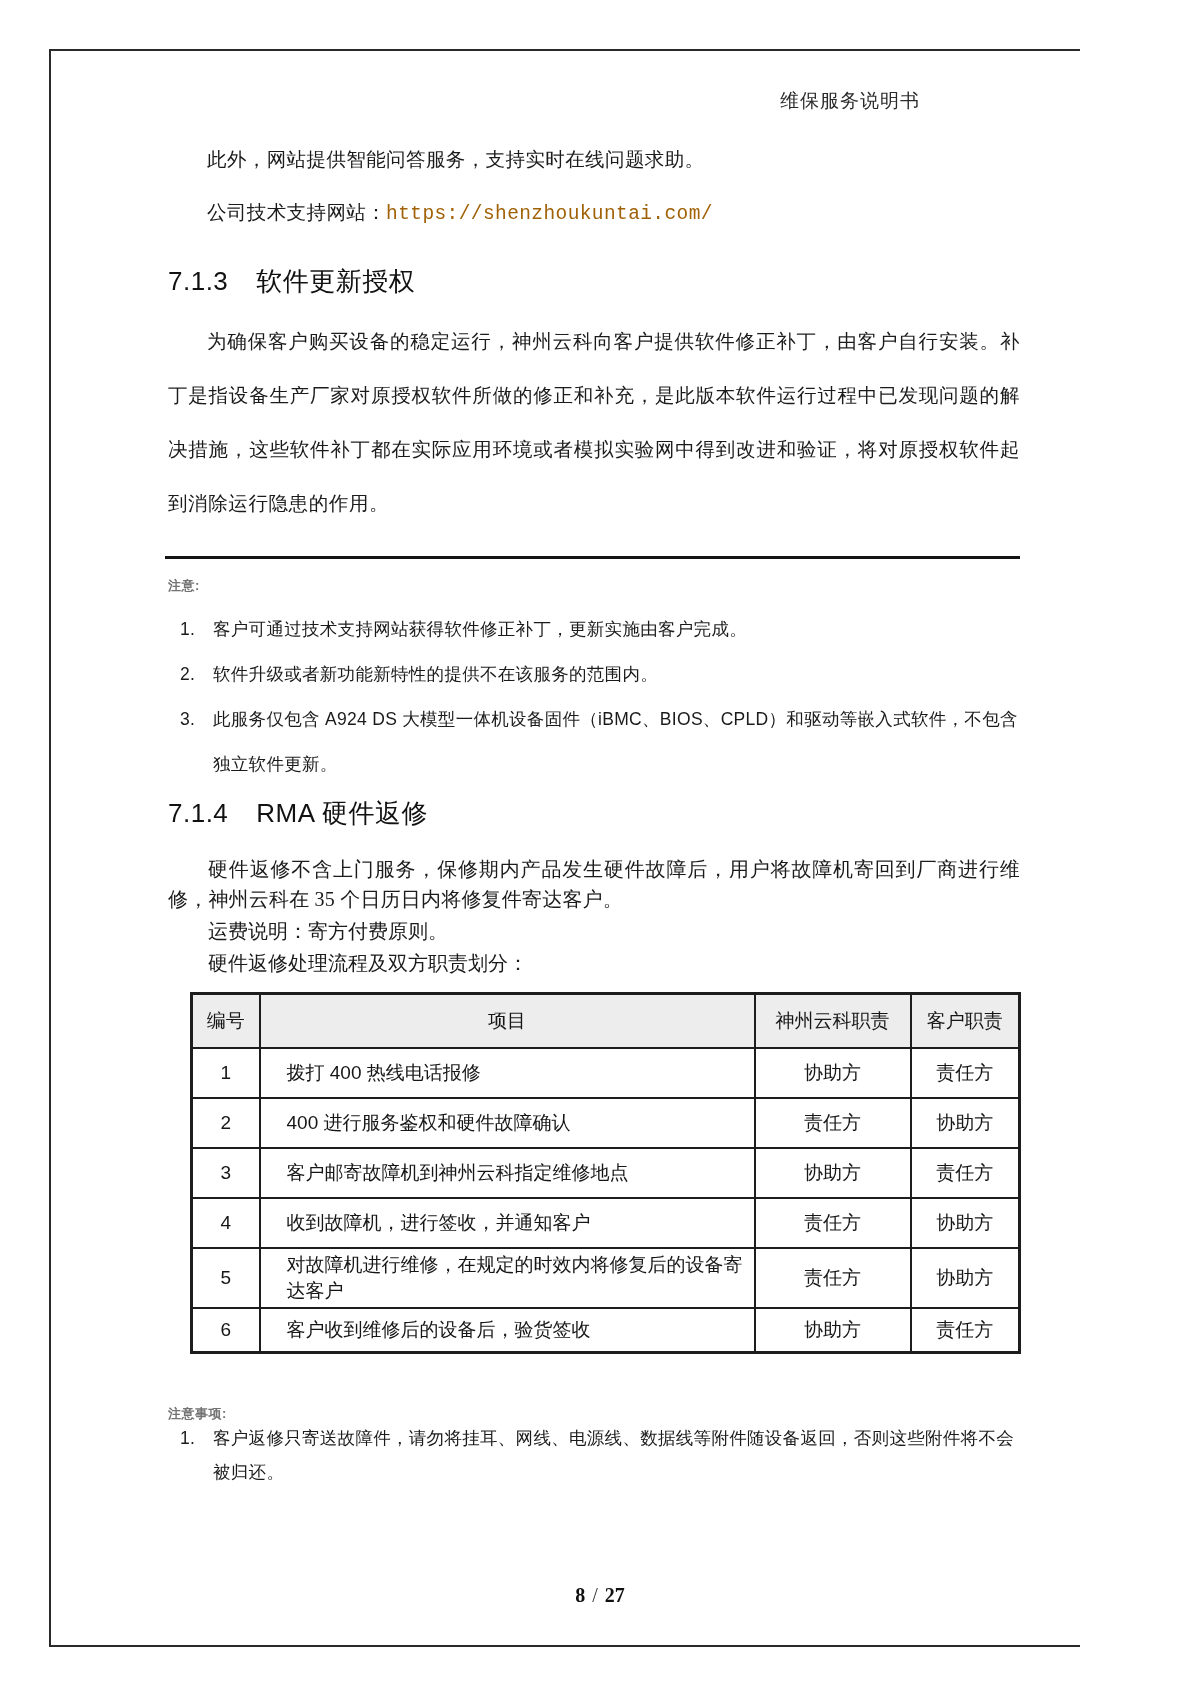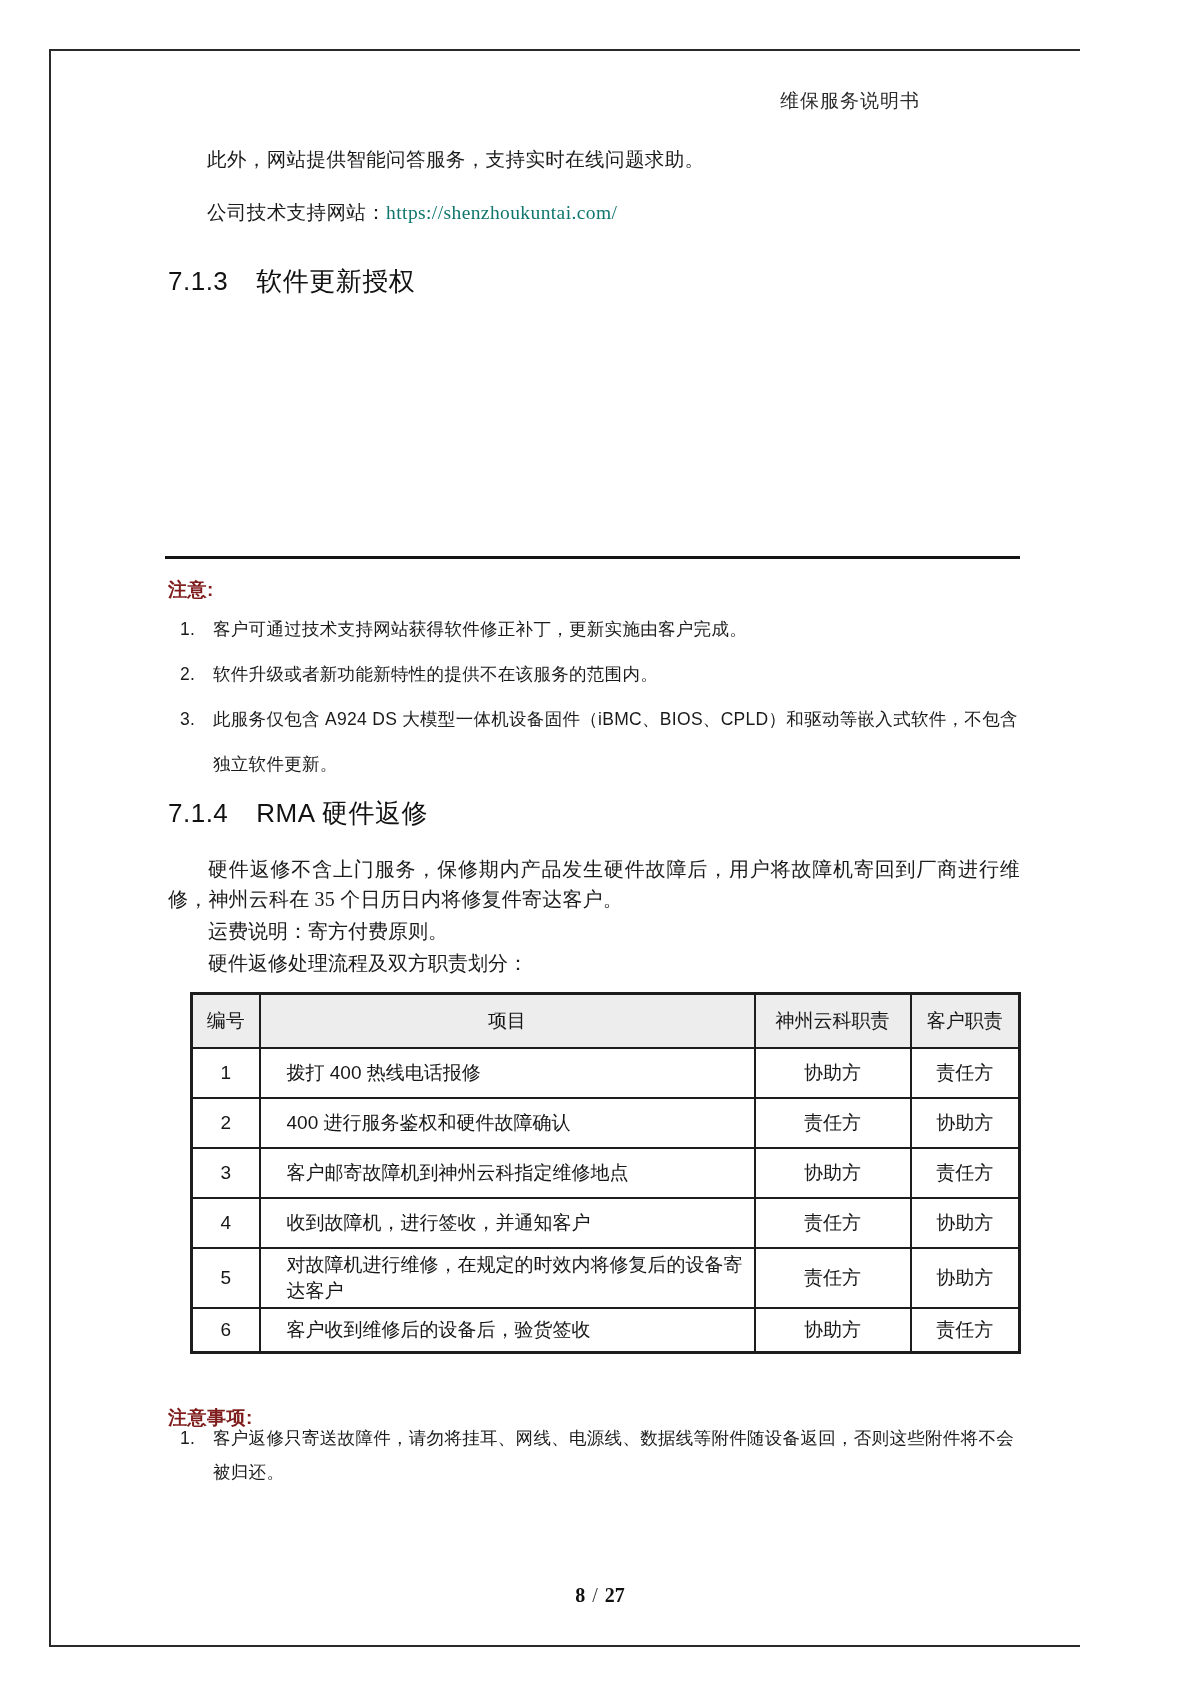--- a/index.html
+++ b/index.html
@@ -8,38 +8,38 @@
     font-family:"Liberation Sans",sans-serif;color:#1b1b1b;overflow:hidden;
   }
   .border-box{
     position:absolute;left:49px;top:49px;width:1100px;height:1598px;
     border:2px solid #2a2a2a;background:#ffffff;box-sizing:border-box;
   }
   .doc-header{
     position:absolute;top:88px;right:160px;
     font-family:"Liberation Serif",serif;font-size:19px;color:#2b2b2b;letter-spacing:1px;
   }
-  .sans{font-family:Liberation Serif, serif;}
+  .sans{font-family:Liberation Mono, monospace;}
   .para{position:absolute;left:168px;width:852px;margin:0;}
   .p1{top:146px;font-size:19.5px;text-indent:2em;letter-spacing:0.4px;}
   .p2{top:199px;font-size:19.5px;text-indent:2em;letter-spacing:0.4px;}
   .heading{
     position:absolute;left:168px;margin:0;font-size:26px;font-weight:400;color:#111;
     font-family:"Liberation Sans",sans-serif;letter-spacing:0.5px;
   }
   .h713{top:264px;}
   .h714{top:796px;}
   .heading .h-num{margin-right:28px;}
   .body713{
     position:absolute;left:168px;top:316px;width:852px;margin:0;
     font-size:19.5px;line-height:54px;text-align:justify;text-indent:2em;letter-spacing:0.6px;
   }
   .rule{position:absolute;left:165px;top:556px;width:855px;height:3px;background:#141414;}
   .note-label{
-    position:absolute;left:168px;font-size:19px;font-weight:700;color:#7f1d1d;letter-spacing:0.5px;
+    position:absolute;left:168px;font-size:13px;font-weight:700;color:#737373;letter-spacing:0.5px;
   }
   .nl713{top:577px;}
   .nl714{top:1390px;margin-top:15px;}
   .note-list{position:absolute;left:168px;top:607px;width:852px;}
   .note-item{display:flex;font-size:17.5px;line-height:45px;letter-spacing:0.3px;}
   .note-item .num{flex:0 0 45px;padding-left:12px;box-sizing:border-box;}
   .note-item .txt{flex:1;}
   .notice-item{position:absolute;left:168px;top:1421px;width:852px;display:flex;
     font-size:17.5px;line-height:34px;letter-spacing:0.3px;}
   .notice-item .num{flex:0 0 45px;padding-left:12px;box-sizing:border-box;}
@@ -62,36 +62,37 @@
   .rma-table td.item{text-align:left;padding-left:26px;line-height:26px;}
   .r-std{height:50px;}
   .r-tall{height:60px;}
   .r-short{height:45px;}
   .doc-footer{
     position:absolute;left:0;top:1584px;width:1200px;text-align:center;
     font-family:"Liberation Serif",serif;font-size:20px;color:#111;
   }
   .doc-footer .pg{font-weight:700;}
   .doc-footer .sep{font-weight:400;margin:0 7px;color:#333;}
-  .url{color:#0f766e;text-decoration:none;}
+  .url{color:#a16207;text-decoration:none;}
 </style>
 </head>
 <body>
 
 <div class="sheet">
   <div class="border-box"></div>
 
   <div class="doc-header">维保服务说明书</div>
 
   <p class="para p1 sans">此外，网站提供智能问答服务，支持实时在线问题求助。</p>
 
   <p class="para p2 sans"><span>公司技术支持网站：</span><span class="url">https://shenzhoukuntai.com/</span></p>
 
   <h2 class="heading h713"><span class="h-num">7.1.3</span><span>软件更新授权</span></h2>
 
+  <p class="body713 sans">为确保客户购买设备的稳定运行，神州云科向客户提供软件修正补丁，由客户自行安装。补丁是指设备生产厂家对原授权软件所做的修正和补充，是此版本软件运行过程中已发现问题的解决措施，这些软件补丁都在实际应用环境或者模拟实验网中得到改进和验证，将对原授权软件起到消除运行隐患的作用。</p>
 
   <div class="rule"></div>
 
   <div class="note-label nl713">注意:</div>
 
   <div class="note-list">
     <div class="note-item">
       <span class="num">1.</span>
       <span class="txt">客户可通过技术支持网站获得软件修正补丁，更新实施由客户完成。</span>
     </div>

